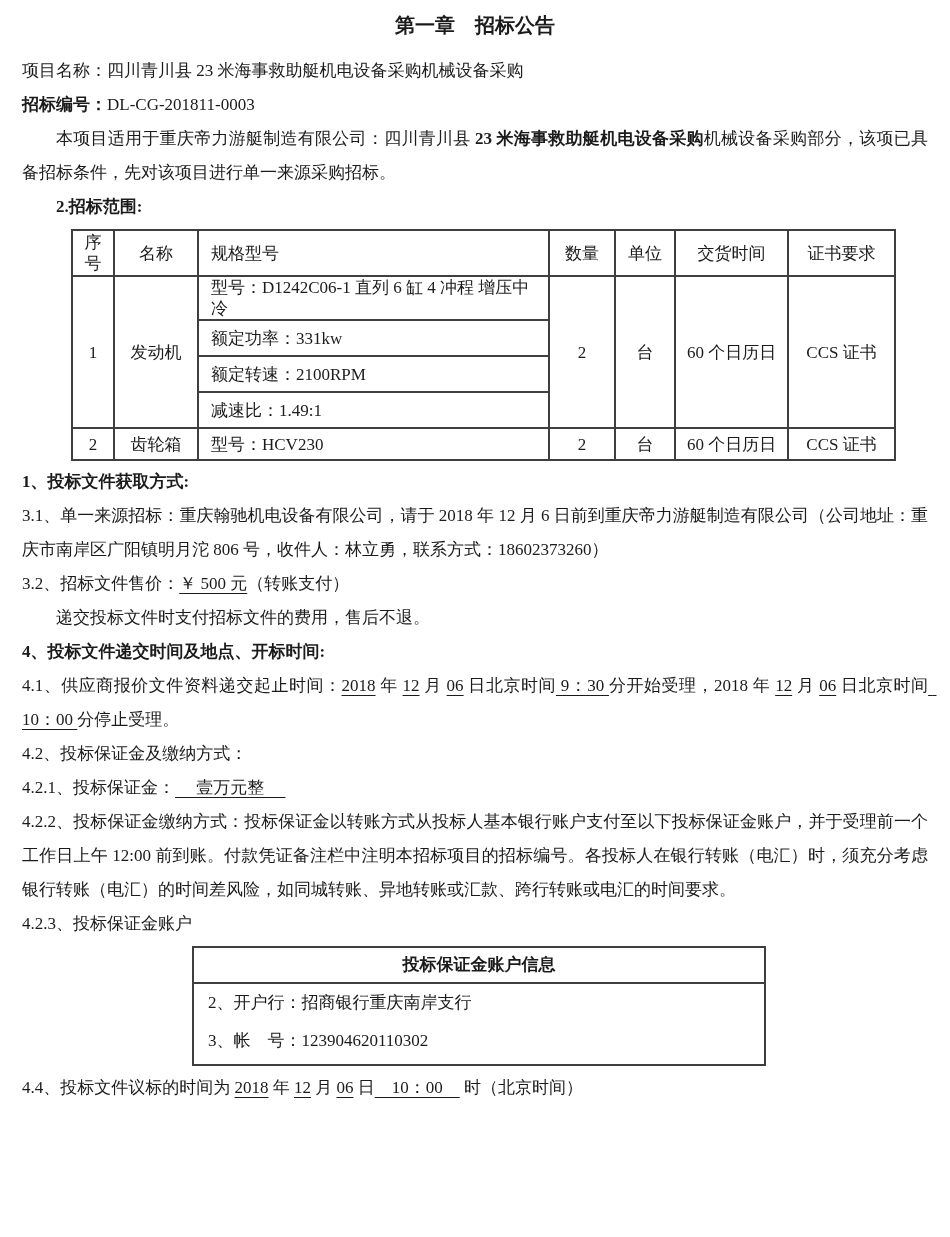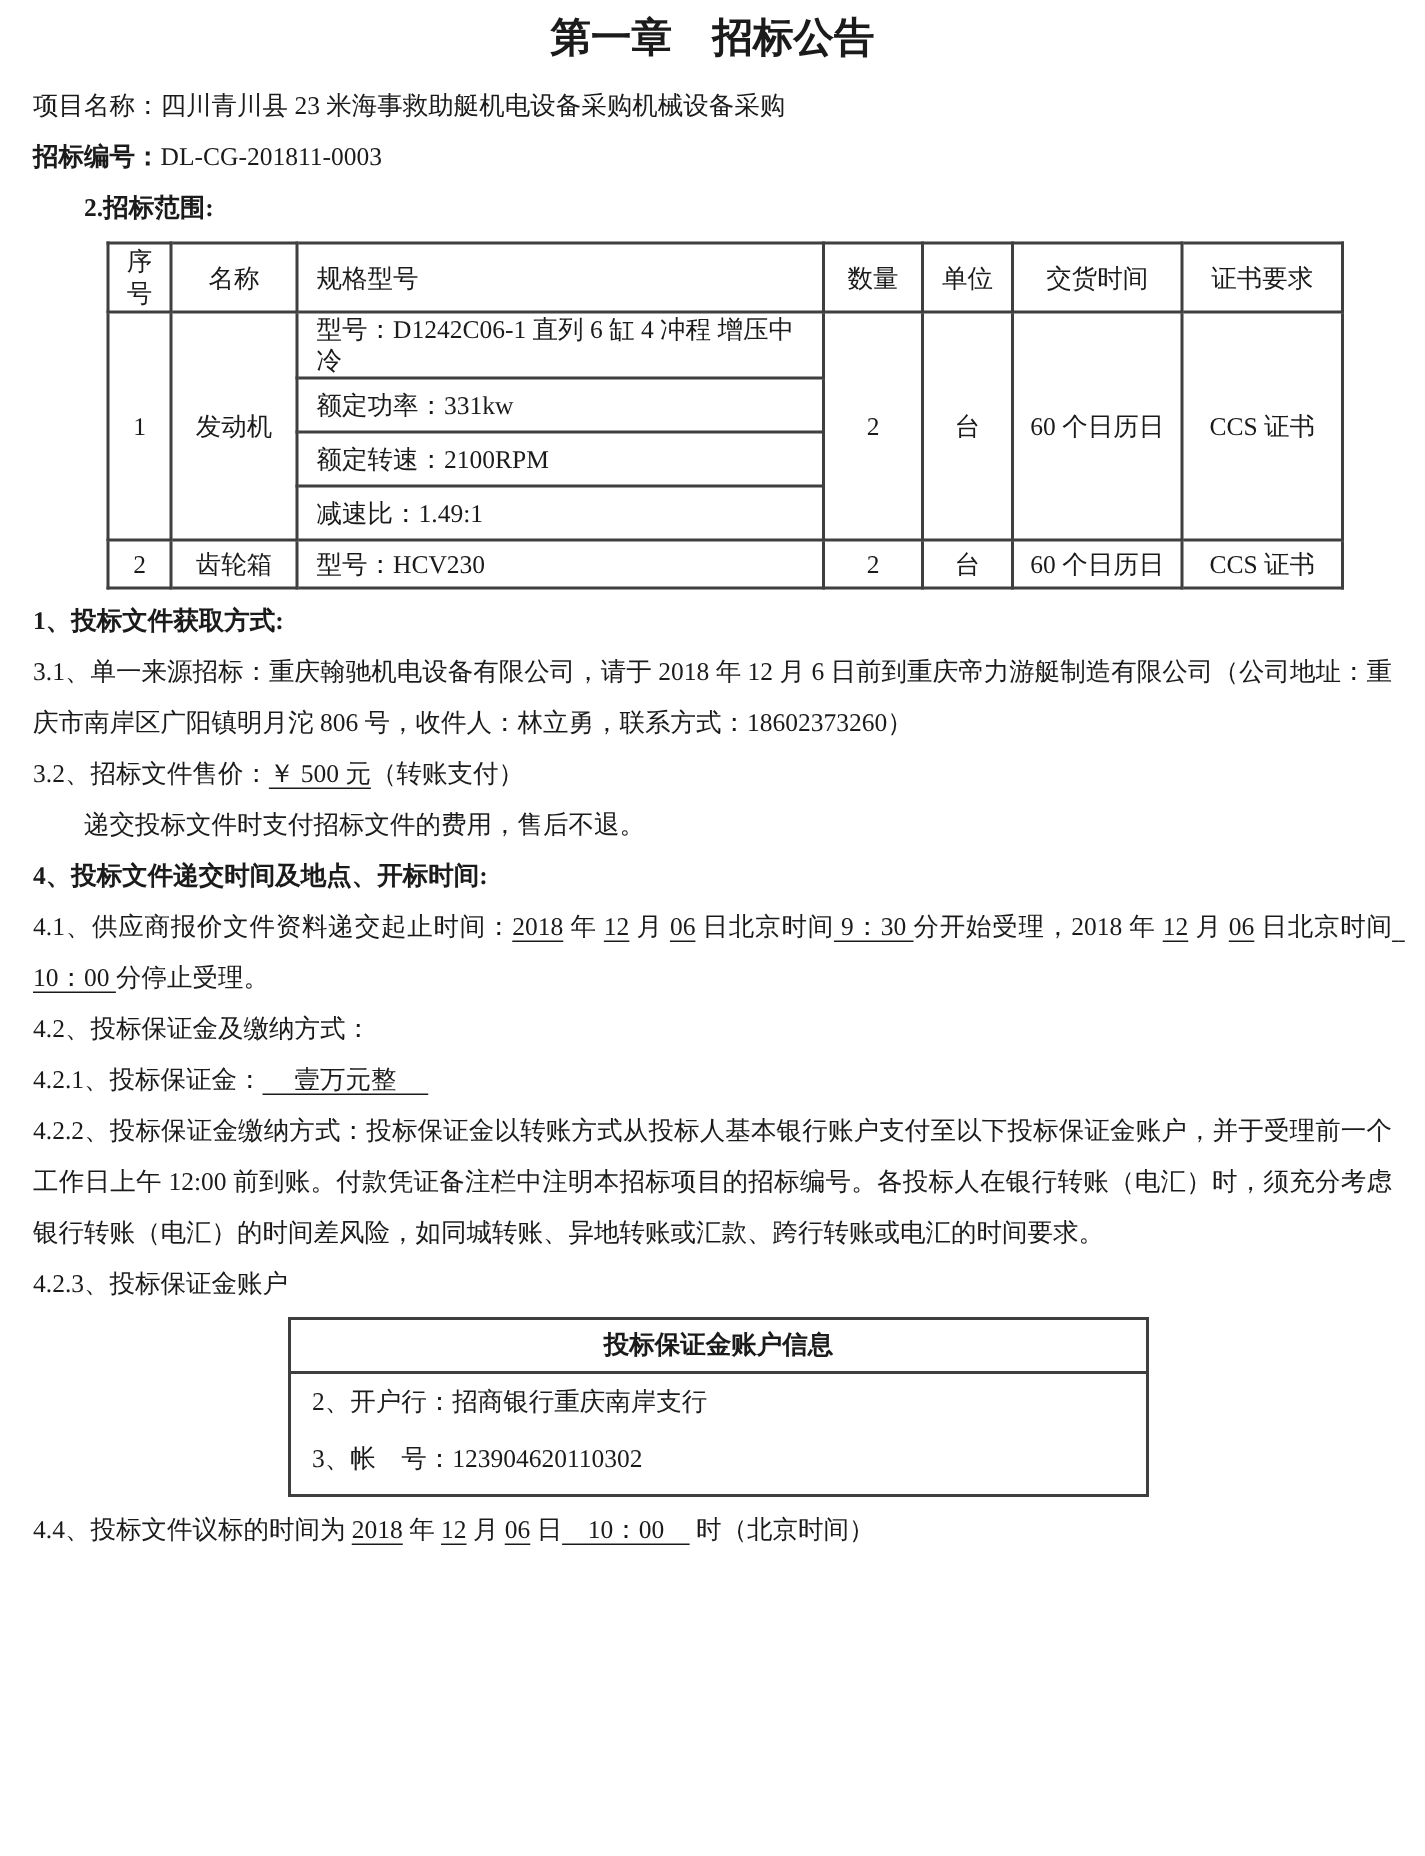--- a/index.html
+++ b/index.html
@@ -4,21 +4,21 @@
 <style>
   html,body{margin:0;padding:0;background:#ffffff;}
   body{
     width:950px;height:1237px;overflow:hidden;
     color:#1b1b1b;
     font-family:"Liberation Serif","DejaVu Serif",serif;
     font-size:17px;line-height:34px;
   }
   .page{padding:6px 22px 0 22px;}
   .title{
-    font-size:27px;line-height:38px;font-weight:bold;
+    font-size:20px;line-height:38px;font-weight:bold;
     text-align:center;margin:0 0 10px 0;
   }
   p.line{margin:0;}
   .b{font-weight:bold;}
   .ind2{text-indent:2em;}
   .just{text-align:justify;}
   .runs span{white-space:pre-wrap;}
   .u{text-decoration:underline;text-underline-offset:4px;}
 
   table.scope{
@@ -49,20 +49,21 @@
 </head>
 <body>
 
 <div class="page">
 
   <h1 class="title">第一章　招标公告</h1>
 
   <p class="line">项目名称：四川青川县 23 米海事救助艇机电设备采购机械设备采购</p>
   <p class="line runs"><span style="font-weight: bold;">招标编号：</span><span>DL-CG-201811-0003</span></p>
 
+  <p class="line runs ind2 just"><span>本项目适用于重庆帝力游艇制造有限公司：四川青川县 </span><span style="font-weight: bold;">23 米海事救助艇机电设备采购</span><span>机械设备采购部分，该项已具备招标条件，先对该项目进行单一来源采购招标。</span></p>
 
   <p class="line b ind2">2.招标范围:</p>
 
   <table class="scope">
     <colgroup>
       <col style="width:42px">
         <col style="width:84px">
         <col style="width:351px">
       <col style="width:66px">
         <col style="width:60px">

